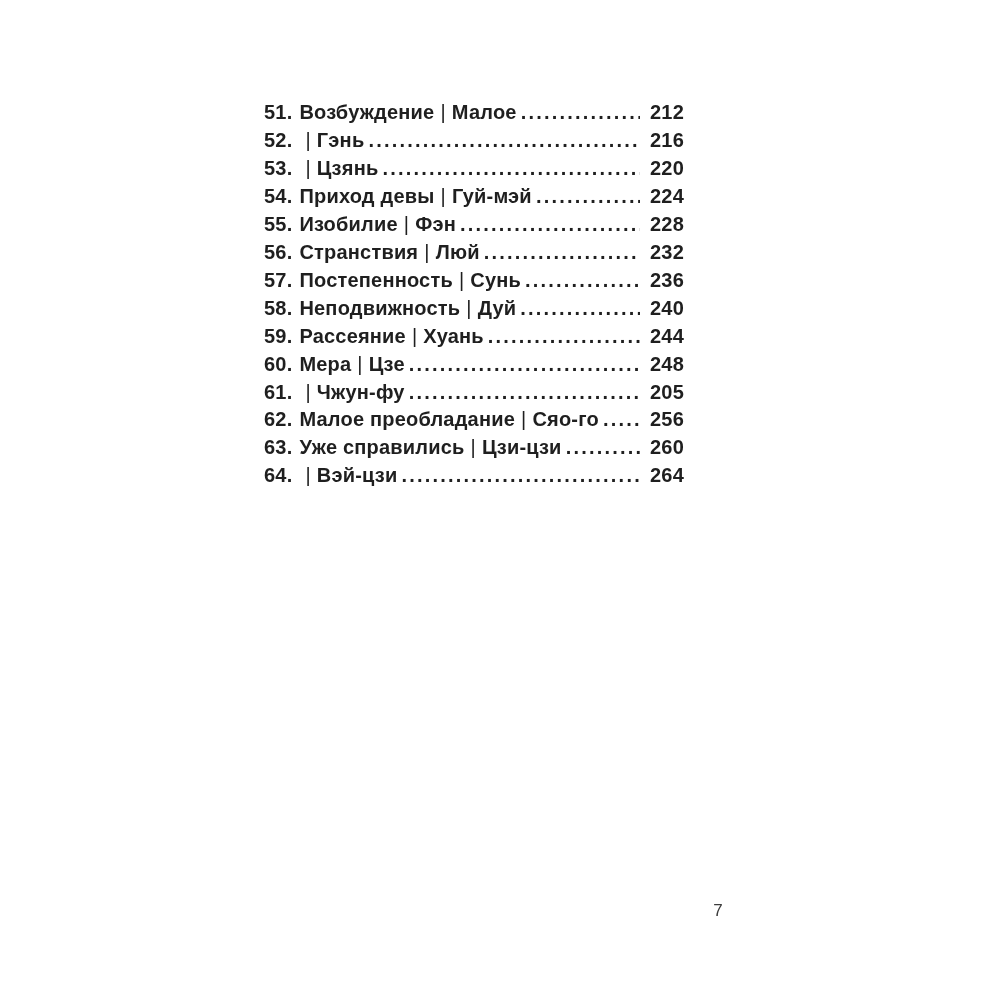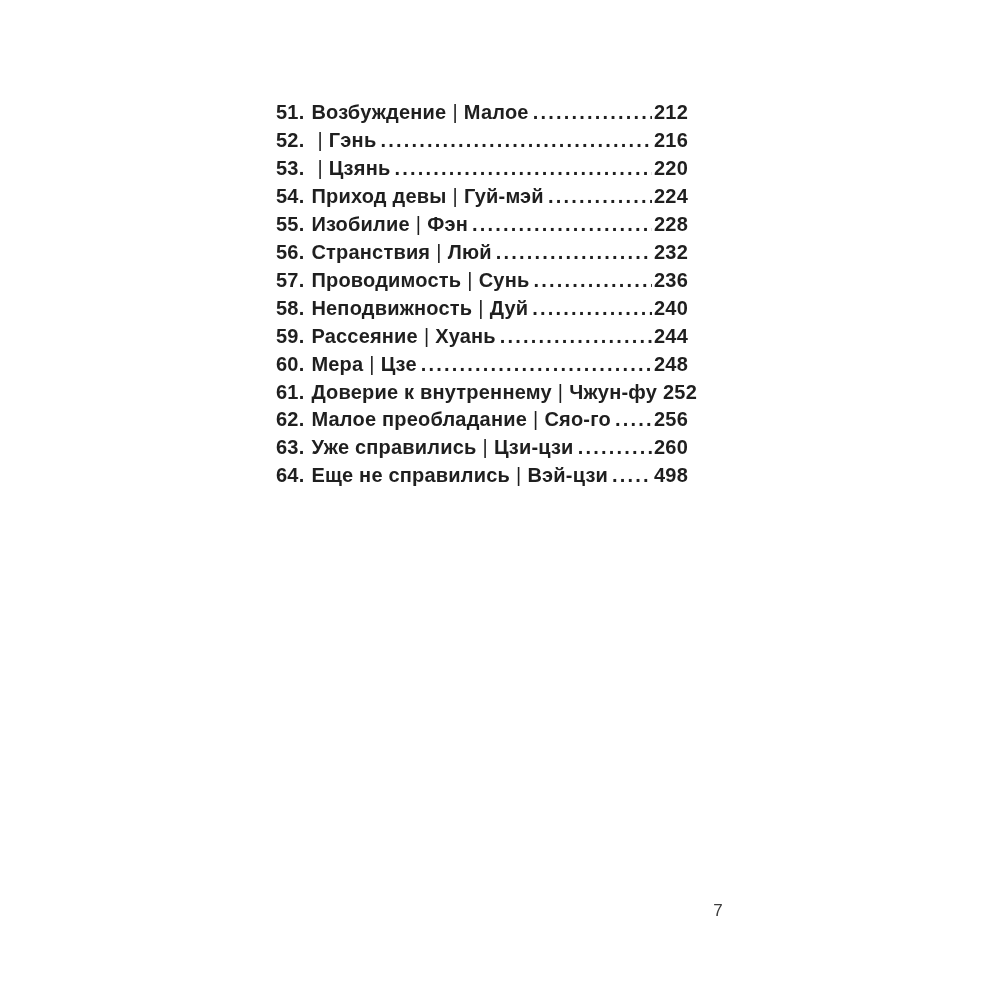--- a/index.html
+++ b/index.html
@@ -12,21 +12,21 @@
     font-family: "Liberation Sans", sans-serif;
   }
   .page {
     position: relative;
     width: 1000px;
     height: 1000px;
     background: #ffffff;
   }
   .toc {
     position: absolute;
-    left: 276px;
+    left: 264px;
     top: 99px;
     width: 420px;
     color: #1f1f1f;
   }
   .toc-row {
     display: flex;
     align-items: baseline;
     line-height: 27.95px;
     font-size: 20px;
     font-weight: 600;
@@ -46,21 +46,21 @@
     margin-left: 4px;
     margin-right: 2px;
     letter-spacing: 2.2px;
     font-weight: 600;
   }
   .dots::after {
     content: "......................................................................................................";
   }
   .pg {
     min-width: 42px;
-    text-align: left;
+    text-align: right;
     flex: 0 0 auto;
   }
   .folio {
     position: absolute;
     left: 703px;
     top: 901px;
     width: 30px;
     text-align: center;
     font-size: 17px;
     font-weight: 400;
@@ -119,21 +119,21 @@
     <span class="num">56.</span>
     <span class="title">Странствия</span>
     <span class="sep">|</span>
     <span class="hex">Люй</span>
     <span class="dots"></span>
     <span class="pg">232</span>
   </div>
 
   <div class="toc-row">
     <span class="num">57.</span>
-    <span class="title">Проводимость</span>
+    <span class="title">Постепенность</span>
     <span class="sep">|</span>
     <span class="hex">Сунь</span>
     <span class="dots"></span>
     <span class="pg">236</span>
   </div>
 
   <div class="toc-row">
     <span class="num">58.</span>
     <span class="title">Неподвижность</span>
     <span class="sep">|</span>
@@ -155,25 +155,24 @@
     <span class="num">60.</span>
     <span class="title">Мера</span>
     <span class="sep">|</span>
     <span class="hex">Цзе</span>
     <span class="dots"></span>
     <span class="pg">248</span>
   </div>
 
   <div class="toc-row">
     <span class="num">61.</span>
-    <span class="title">Доверие к внутреннему</span>
     <span class="sep">|</span>
     <span class="hex">Чжун-фу</span>
     <span class="dots"></span>
-    <span class="pg">252</span>
+    <span class="pg">205</span>
   </div>
 
   <div class="toc-row">
     <span class="num">62.</span>
     <span class="title">Малое преобладание</span>
     <span class="sep">|</span>
     <span class="hex">Сяо-го</span>
     <span class="dots"></span>
     <span class="pg">256</span>
   </div>
@@ -182,21 +181,20 @@
     <span class="num">63.</span>
     <span class="title">Уже справились</span>
     <span class="sep">|</span>
     <span class="hex">Цзи-цзи</span>
     <span class="dots"></span>
     <span class="pg">260</span>
   </div>
 
   <div class="toc-row">
     <span class="num">64.</span>
-    <span class="title">Еще не справились</span>
     <span class="sep">|</span>
     <span class="hex">Вэй-цзи</span>
     <span class="dots"></span>
-    <span class="pg">498</span>
+    <span class="pg">264</span>
   </div>
 </div>
   <div class="folio">7</div>
 </div>
 
 </body></html>

